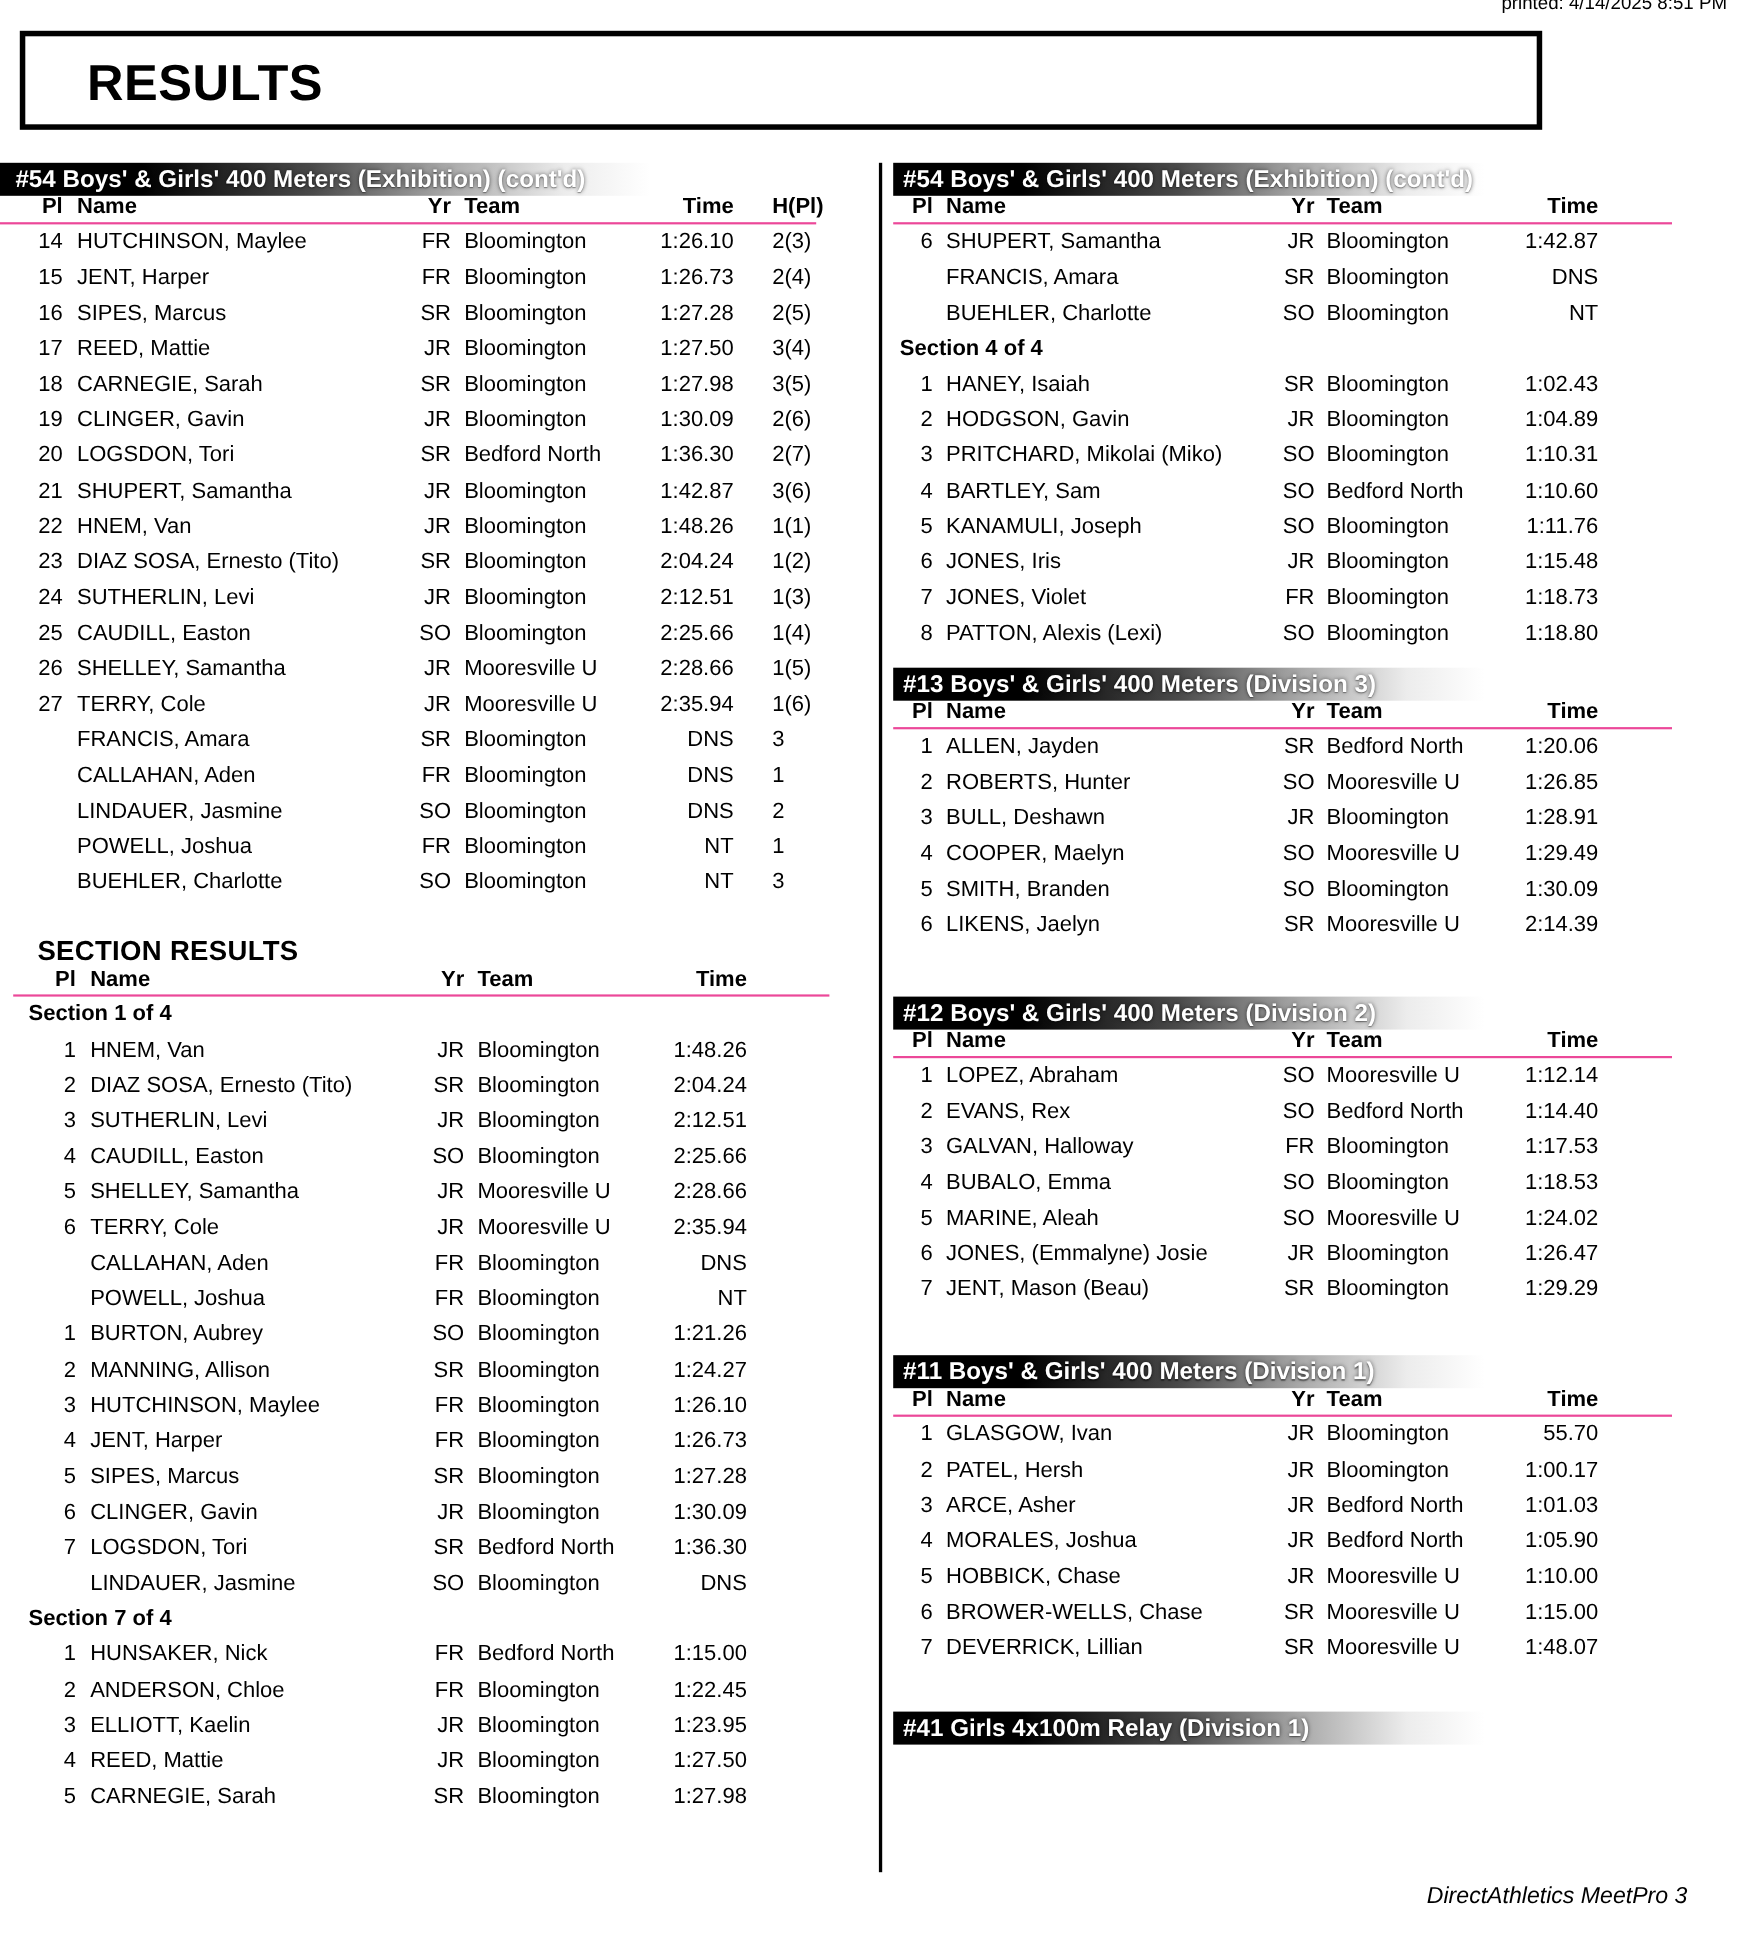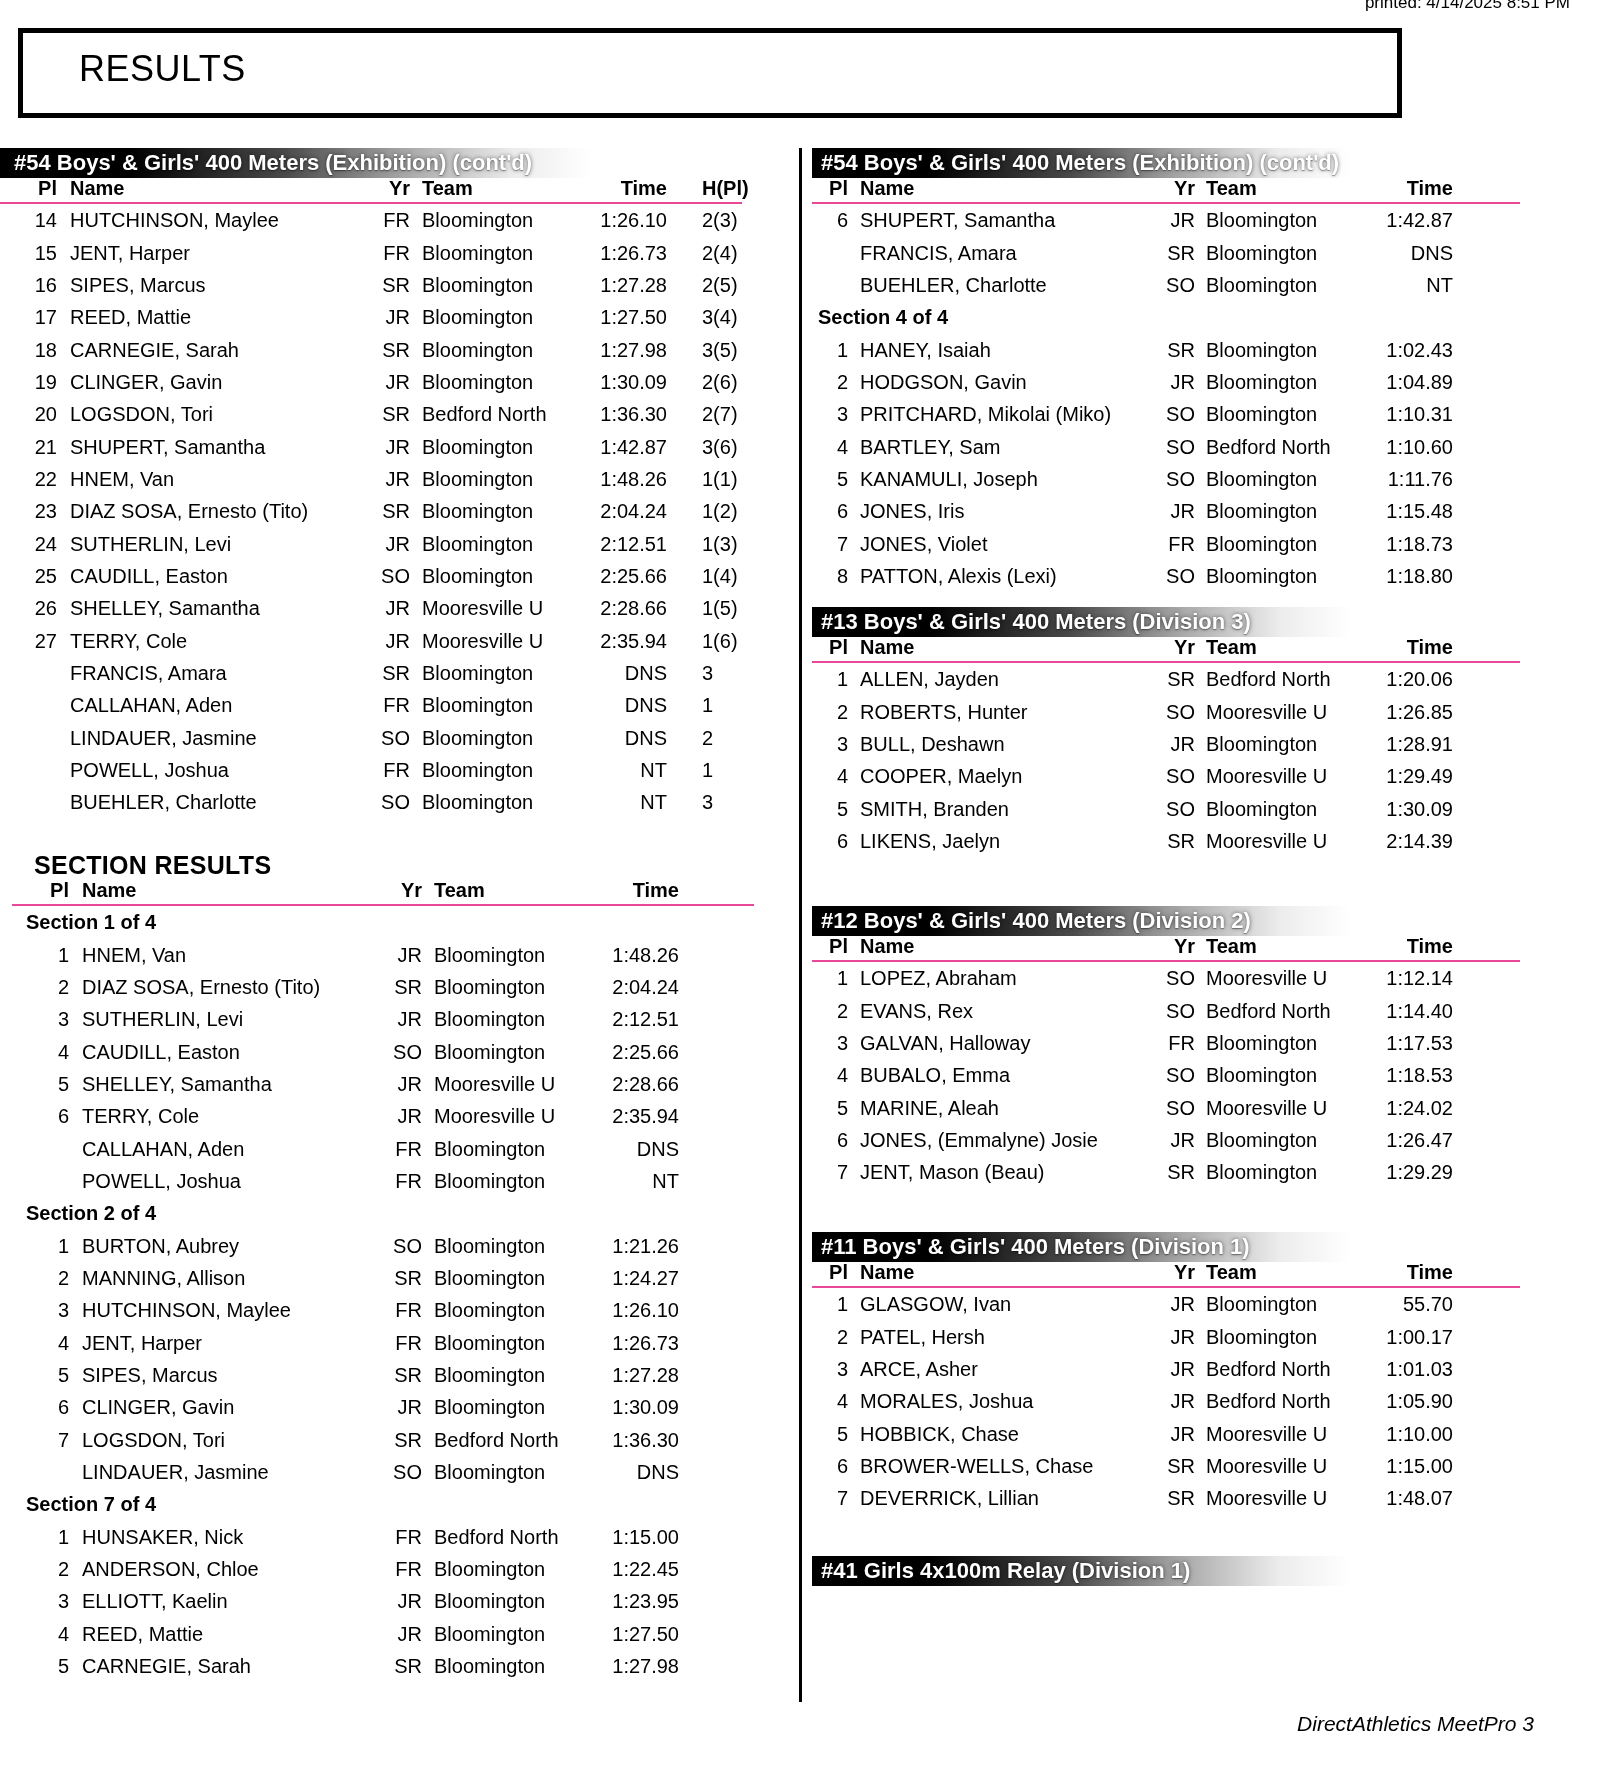--- a/index.html
+++ b/index.html
@@ -1,20 +1,20 @@
 <!DOCTYPE html>
 <html><head>
 <meta charset="utf-8">
 <style>
   html,body{margin:0;padding:0;background:#fff;}
   .page{position:relative;width:1598px;height:1776px;background:#fff;overflow:hidden;
         font-family:"Liberation Sans","DejaVu Sans",sans-serif;color:#000;}
   .printed{position:absolute;top:-7px;right:28px;font-size:17px;white-space:nowrap;}
   .results-box{position:absolute;left:18px;top:28px;width:1374px;height:80px;border:5px solid #000;background:#fff;}
-  .results-title{font-size:36px;font-weight:normal;letter-spacing:.5px;margin:15px 0 0 56px;}
+  .results-title{font-size:46px;font-weight:bold;letter-spacing:.5px;margin:15px 0 0 56px;}
   .divider{position:absolute;left:799px;top:148px;width:3px;height:1554px;background:#000;}
   .footer{position:absolute;top:1712px;right:64px;font-size:21px;font-style:italic;white-space:nowrap;}
 
   .block{position:absolute;}
   .bar{height:30px;line-height:30px;color:#fff;font-size:22px;font-weight:bold;
        padding-left:14px;box-sizing:border-box;white-space:nowrap;
        background:linear-gradient(90deg,#000 0%,#000 18%,#4a4a4a 40%,#a8a8a8 57%,#ececec 72%,#fff 83%);
        text-shadow:0 0 4px rgba(0,0,0,.55),0 1px 1px rgba(0,0,0,.35);}
   .bar-left{width:712px;}
   .bar-right{width:648px;padding-left:9px;}
@@ -351,28 +351,20 @@
 
         <div class="row t-l">
           <span class="c c-sec"></span>
           <span class="c c-pl"></span>
           <span class="c c-name">POWELL, Joshua</span>
           <span class="c c-yr">FR</span>
           <span class="c c-team">Bloomington</span>
           <span class="c c-time">NT</span>
         </div>
 
-        <div class="row t-l section-row">
-          <span class="c c-sec">Section 2 of 4</span>
-          <span class="c c-pl"></span>
-          <span class="c c-name"></span>
-          <span class="c c-yr"></span>
-          <span class="c c-team"></span>
-          <span class="c c-time"></span>
-        </div>
 
         <div class="row t-l">
           <span class="c c-sec"></span>
           <span class="c c-pl">1</span>
           <span class="c c-name">BURTON, Aubrey</span>
           <span class="c c-yr">SO</span>
           <span class="c c-team">Bloomington</span>
           <span class="c c-time">1:21.26</span>
         </div>
 

